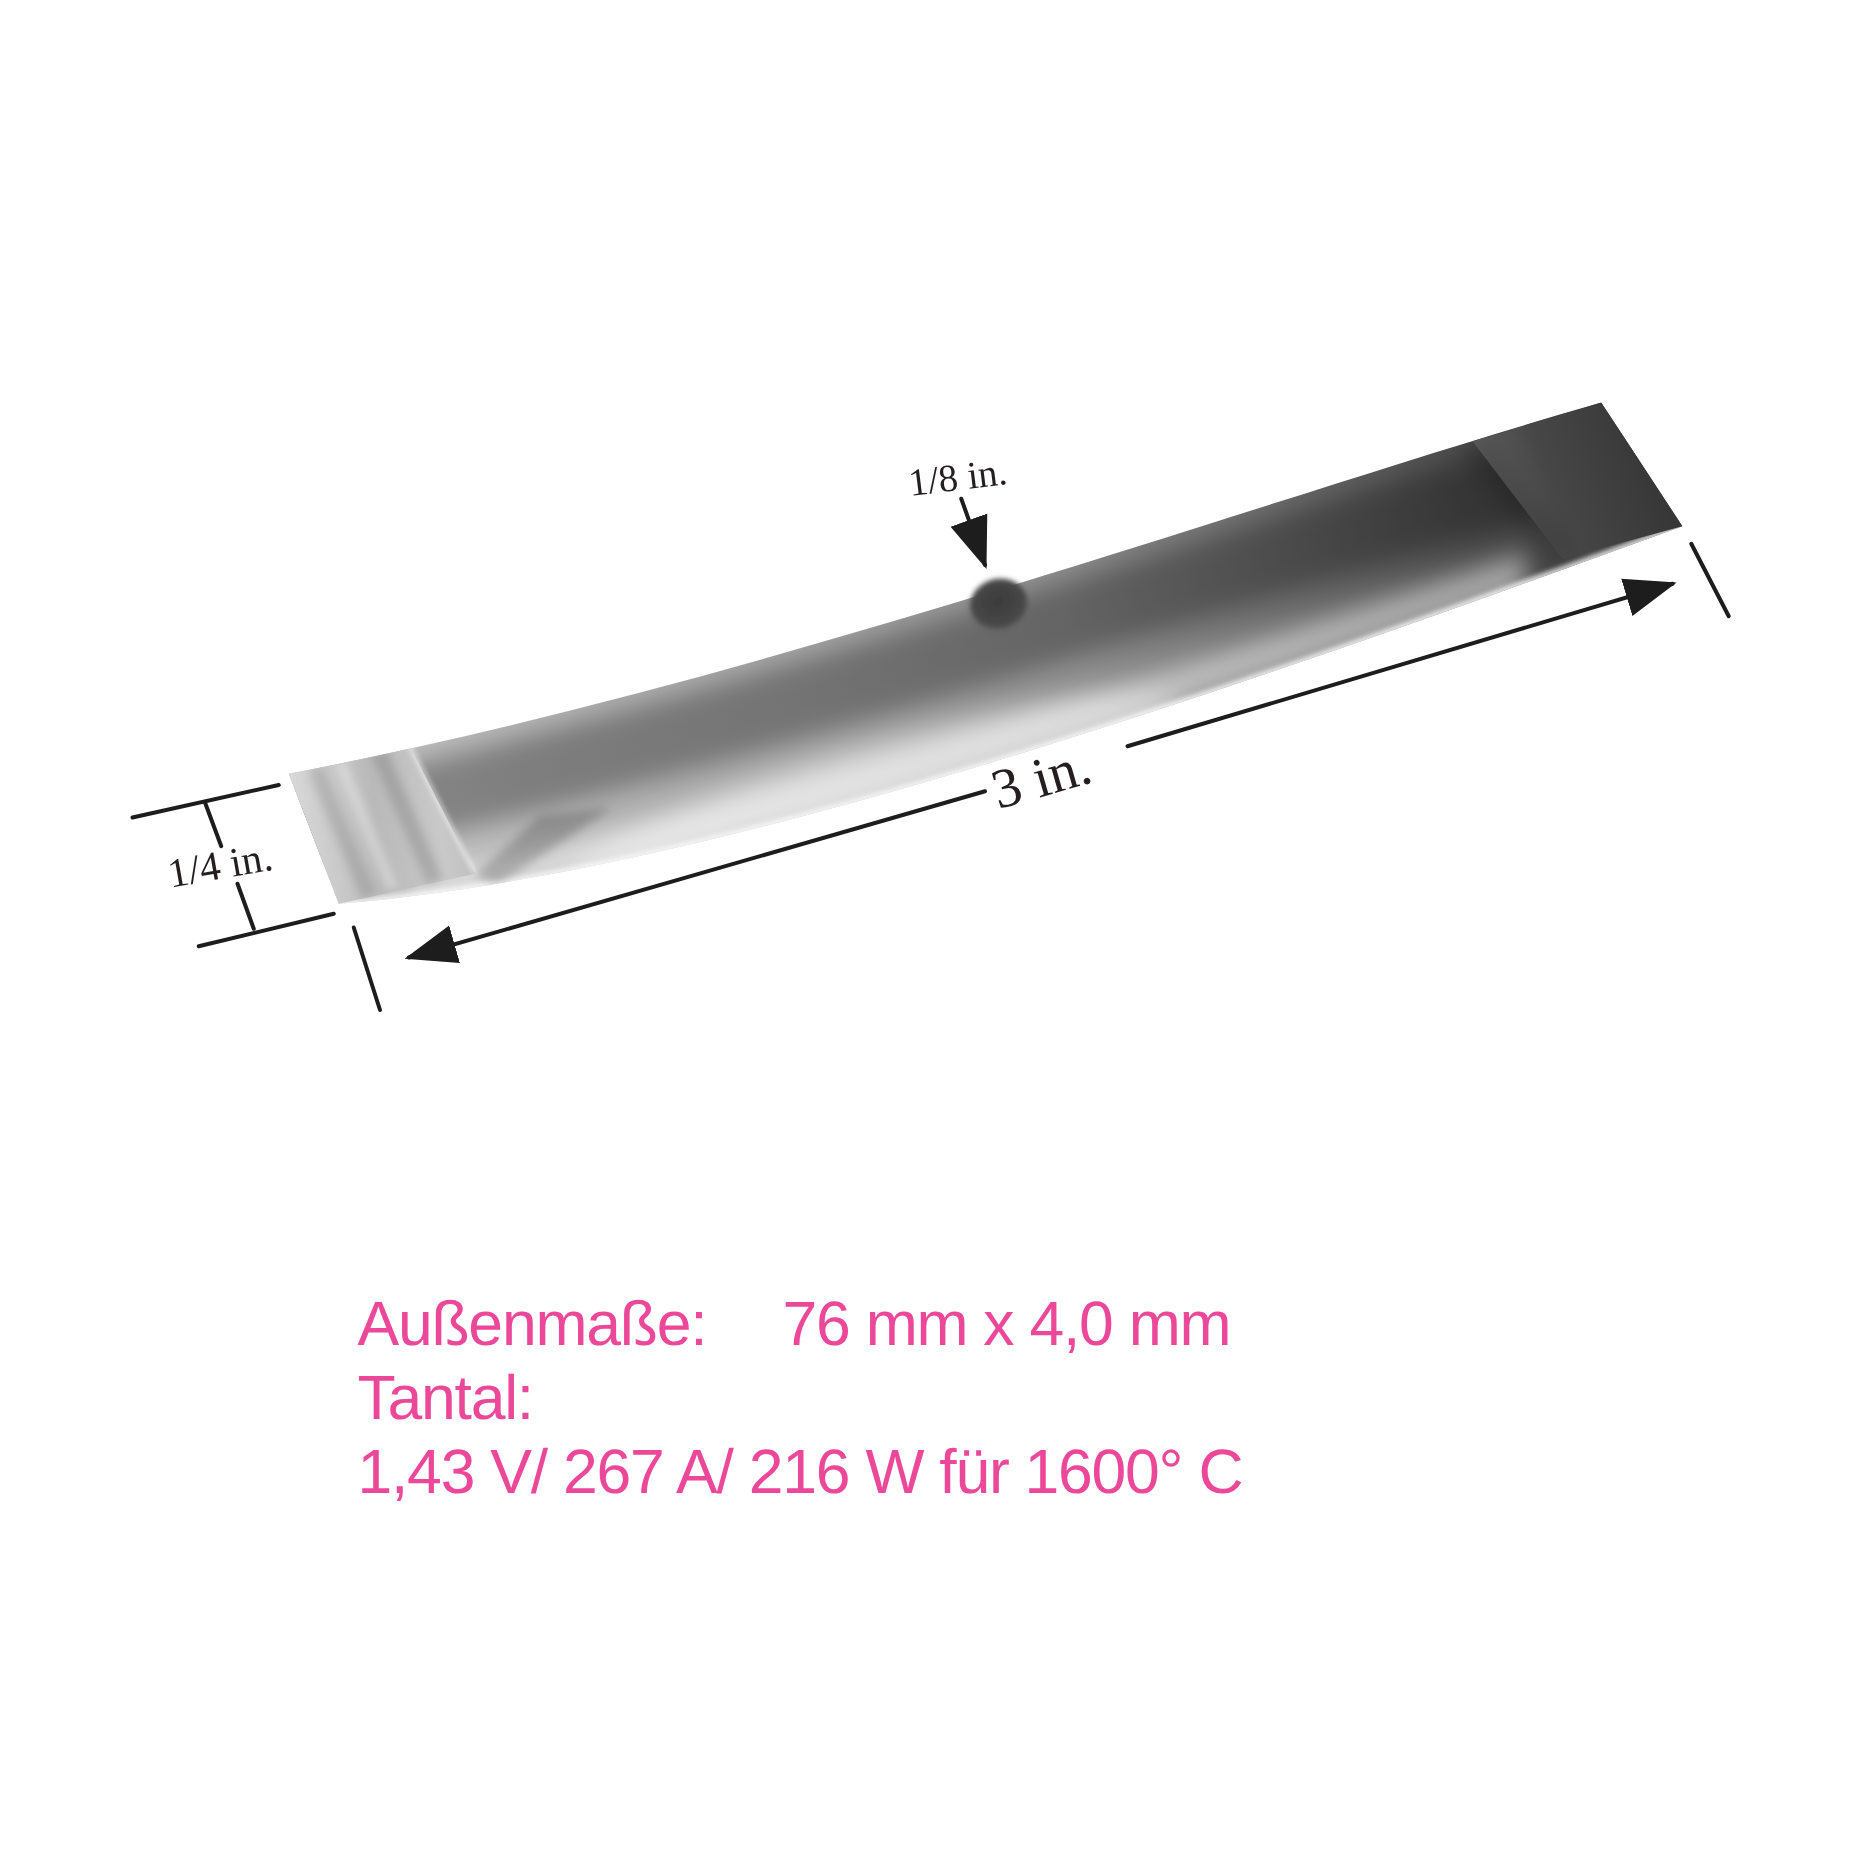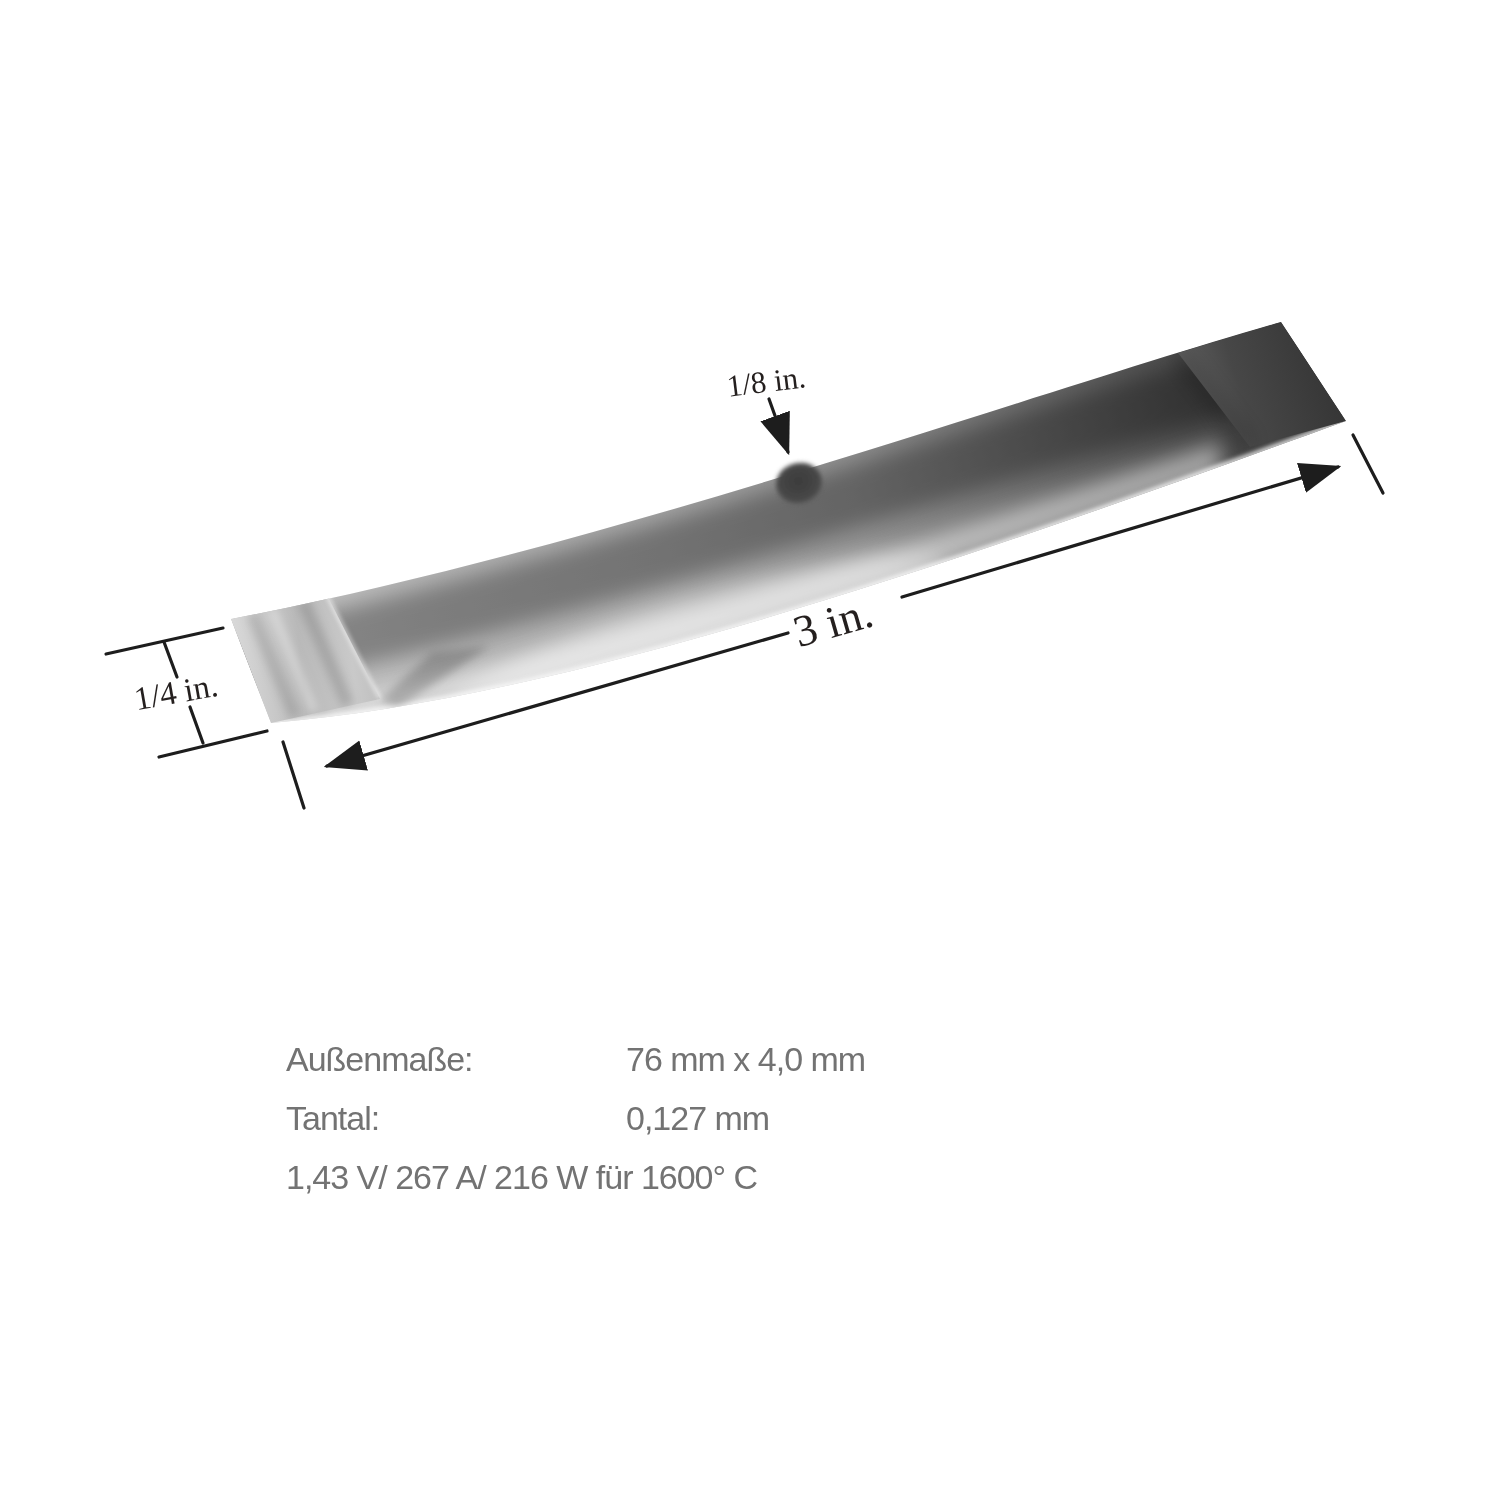--- a/index.html
+++ b/index.html
@@ -24,22 +24,22 @@
   }
   .dim-label {
     font-family: "Liberation Serif", serif;
     fill: #241f1e;
   }
   .specs {
     position: absolute;
     left: 286px;
     top: 1030px;
     width: 1120px;
-    color: #737373;
-    font-size: 34px;
+    color: #ec4899;
+    font-size: 50px;
     letter-spacing: -1px;
     line-height: 59px;
   }
   .spec-row {
     display: grid;
     grid-template-columns: 340px 1fr;
     white-space: nowrap;
   }
   .spec-label, .spec-value {
     display: block;
@@ -145,20 +145,19 @@
 
   <div class="specs">
     <div class="spec-row">
       <span class="spec-label">Außenmaße:</span>
       <span class="spec-value">76 mm x 4,0 mm</span>
     </div>
     <div class="spec-row">
     </div>
     <div class="spec-row">
       <span class="spec-label">Tantal:</span>
-      <span class="spec-value">0,127 mm</span>
     </div>
     <div class="spec-row">
       <span class="spec-value">1,43 V/ 267 A/ 216 W für 1600° C</span>
     </div>
   </div>
 
 </div>
 
 </body></html>

